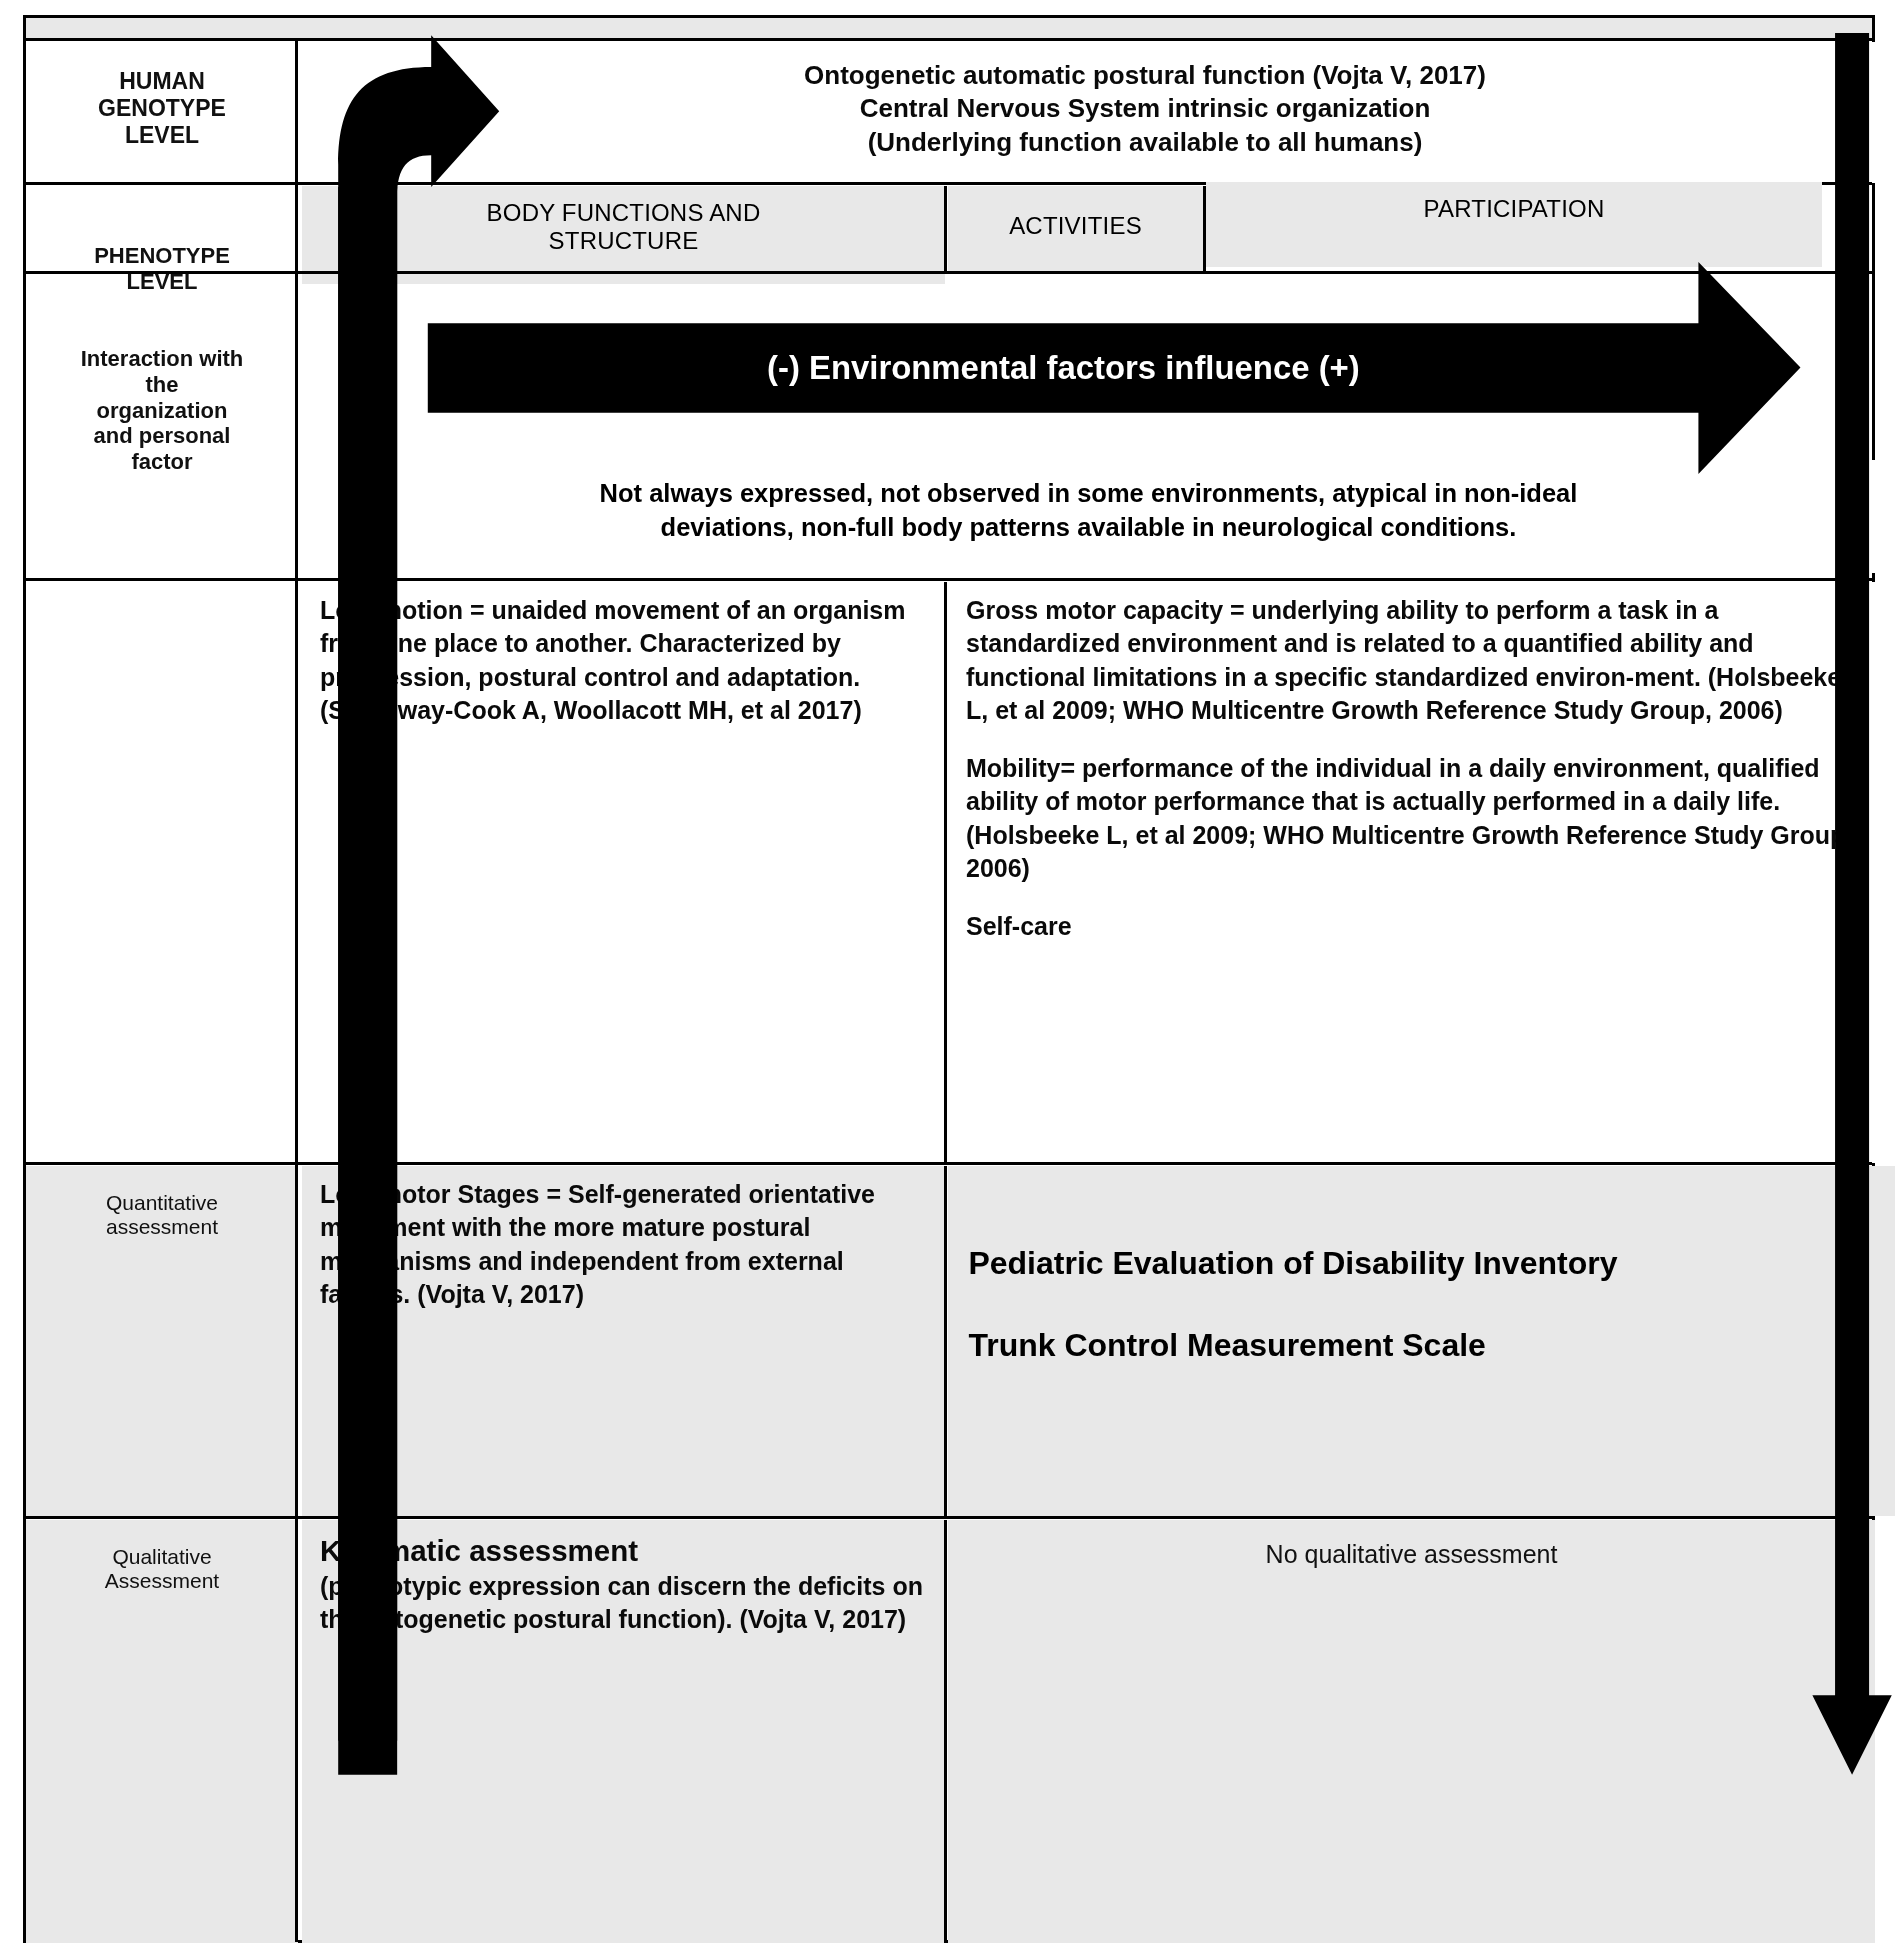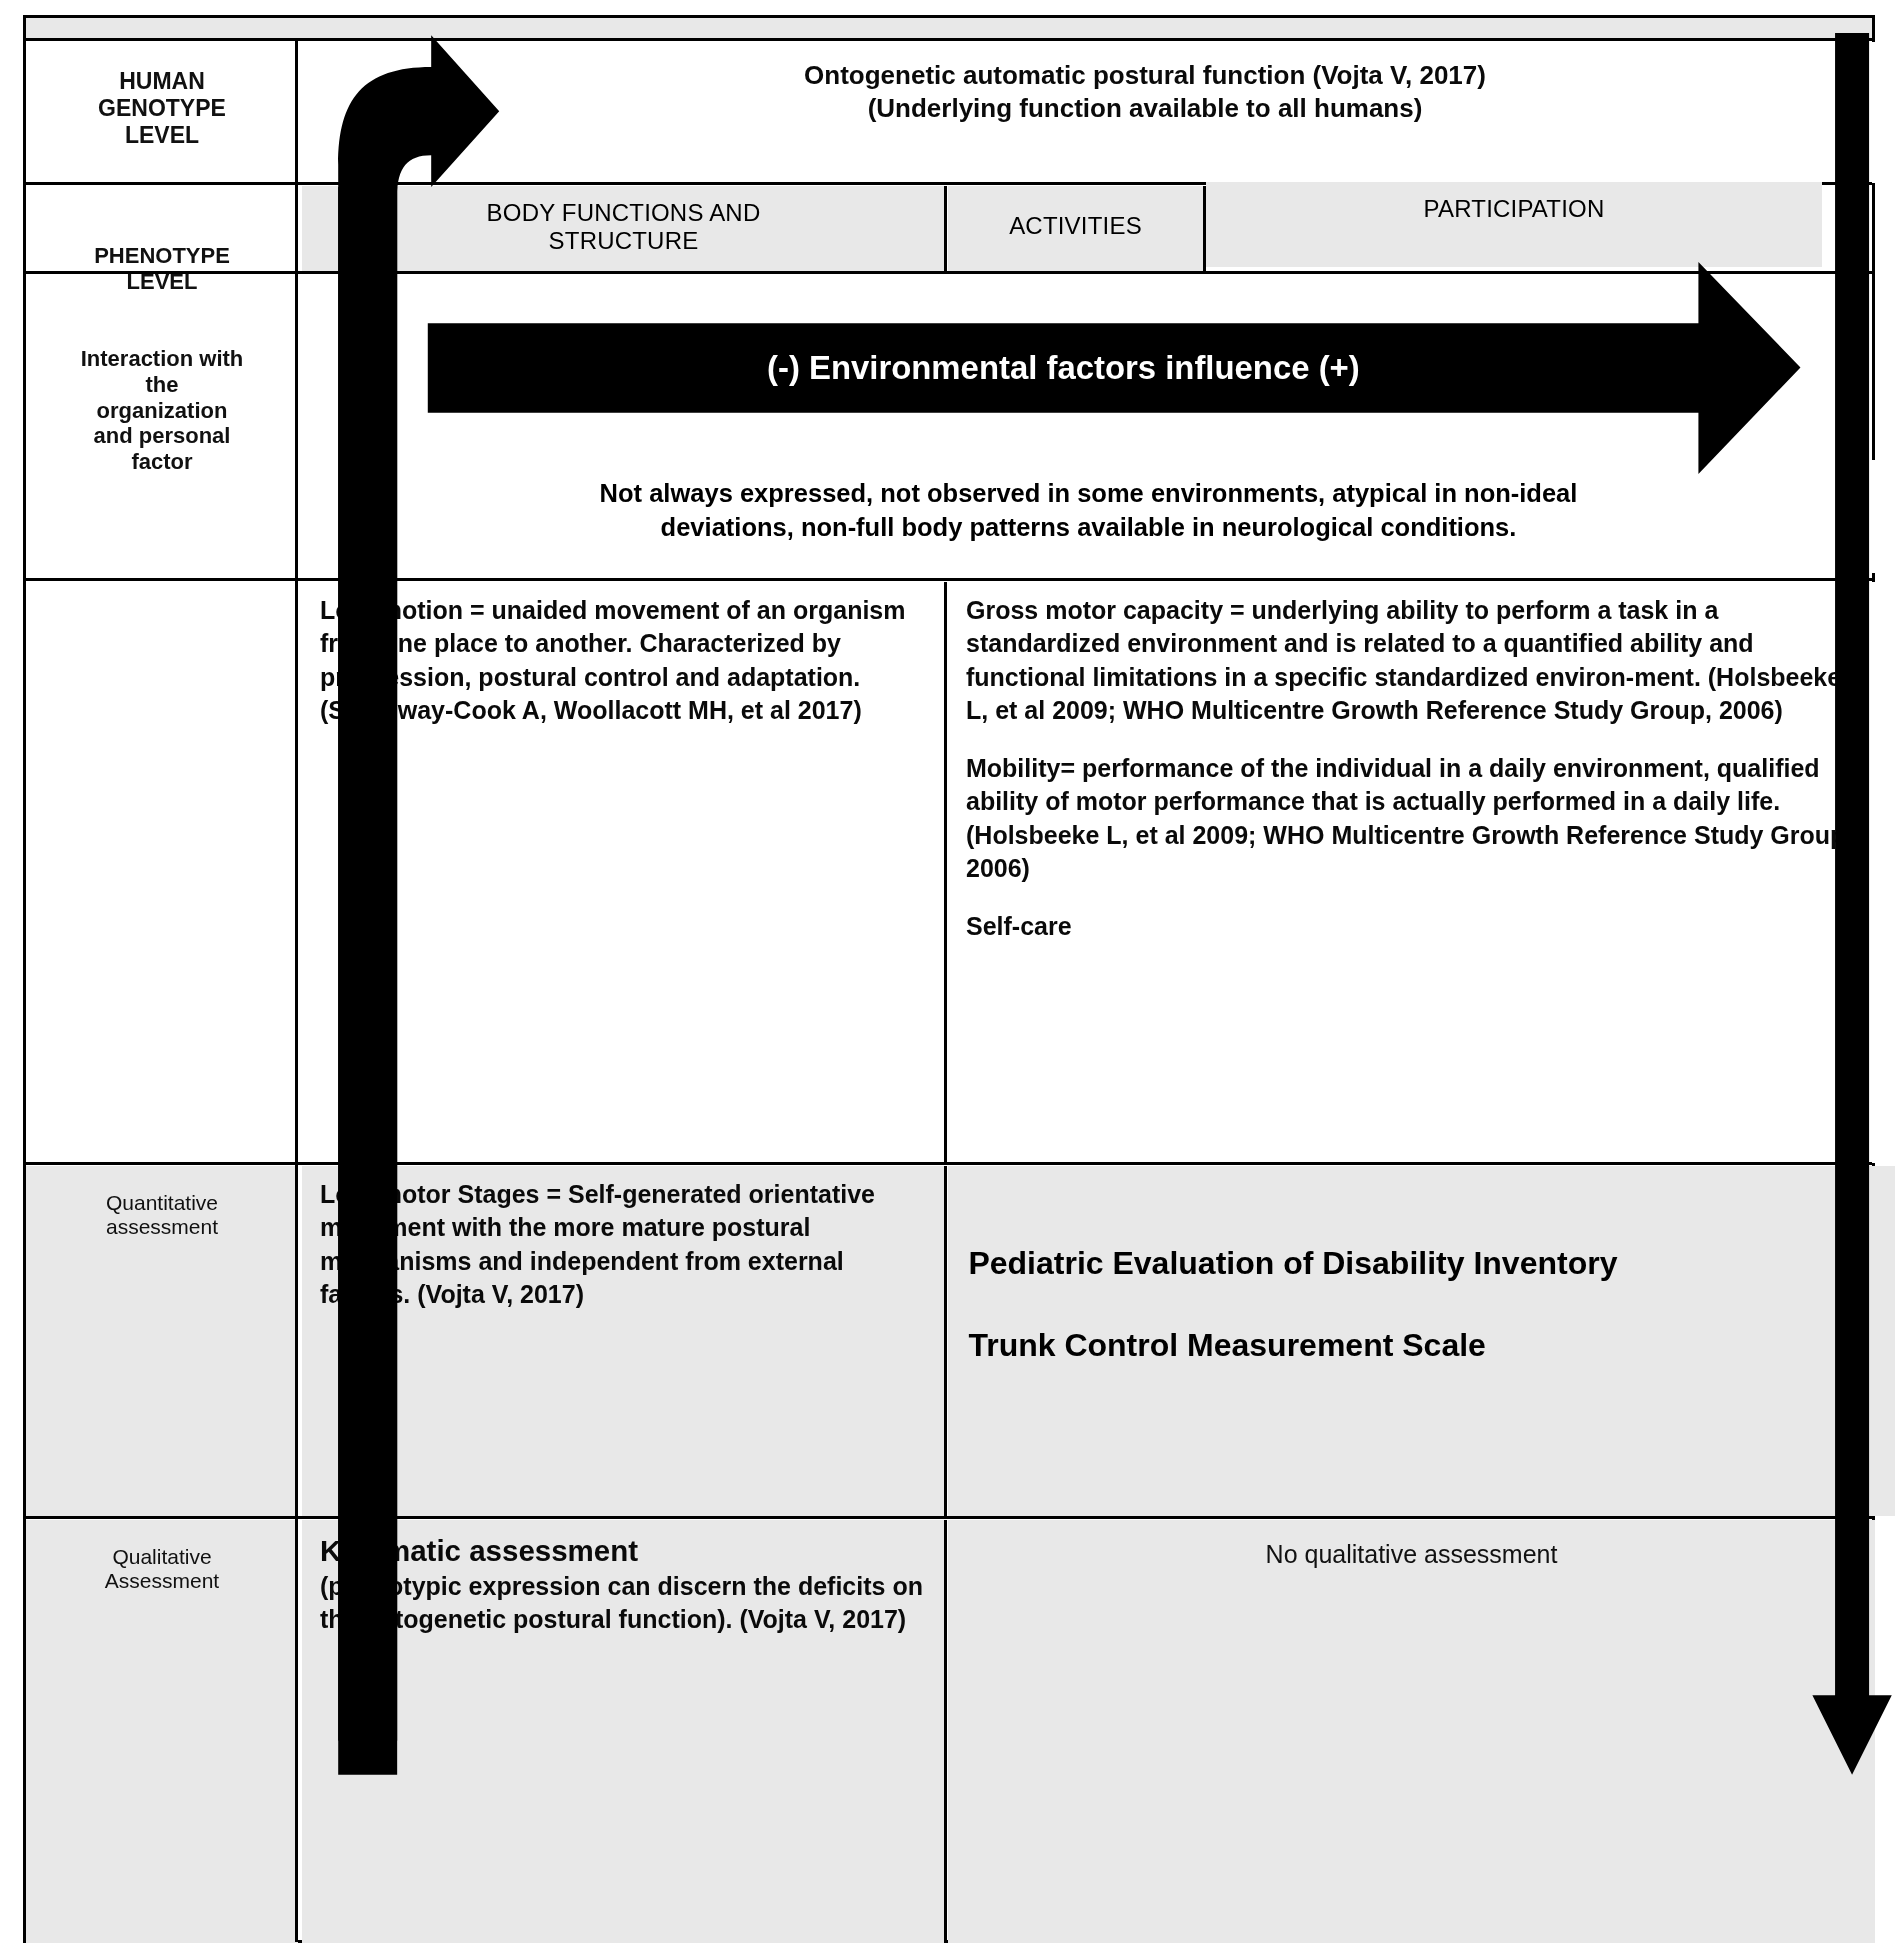--- a/index.html
+++ b/index.html
@@ -122,41 +122,42 @@
       <div class="lbl lbl-lg" style="padding-top:26px;">
         <div>HUMAN</div>
         <div>GENOTYPE</div>
         <div>LEVEL</div>
       </div>
     </div>
 
     <div class="cell white" style="left:276px; top:24px; width:1573px; height:141px;">
       <div class="genotype-text" style="padding-top:17px; padding-left:113px;">
         <div>Ontogenetic automatic postural function (Vojta V, 2017)</div>
+        <div>Central Nervous System intrinsic organization</div>
         <div>(Underlying function available to all humans)</div>
       </div>
     </div>
 
     <div class="hline" style="top:164px;"></div>
 
     <div class="cell white" style="left:0; top:168px; width:272px; height:977px;">
       <div class="lbl lbl-md" style="padding-top:57px;">
         <div>PHENOTYPE</div>
         <div>LEVEL</div>
       </div>
       <div class="lbl lbl-md" style="padding-top:51px;">
         <div>Interaction with</div>
         <div>the</div>
         <div>organization</div>
         <div>and personal</div>
         <div>factor</div>
       </div>
     </div>
 
-    <div class="cell grey" style="left:276px; top:168px; width:643px; height:85px;">
+    <div class="cell grey" style="left:276px; top:168px; width:643px; height:98px;">
       <div class="colhead" style="padding-top:13.6px;">
         <div>BODY FUNCTIONS AND</div>
         <div>STRUCTURE</div>
       </div>
     </div>
     <div class="cell grey" style="left:922px; top:168px; width:255px; height:85px;">
       <div class="colhead" style="padding-top:26px;">ACTIVITIES</div>
     </div>
     <div class="cell grey" style="left:1180px; top:164px; width:616px; height:85px;">
       <div class="colhead" style="padding-top:13.6px;">PARTICIPATION</div>

